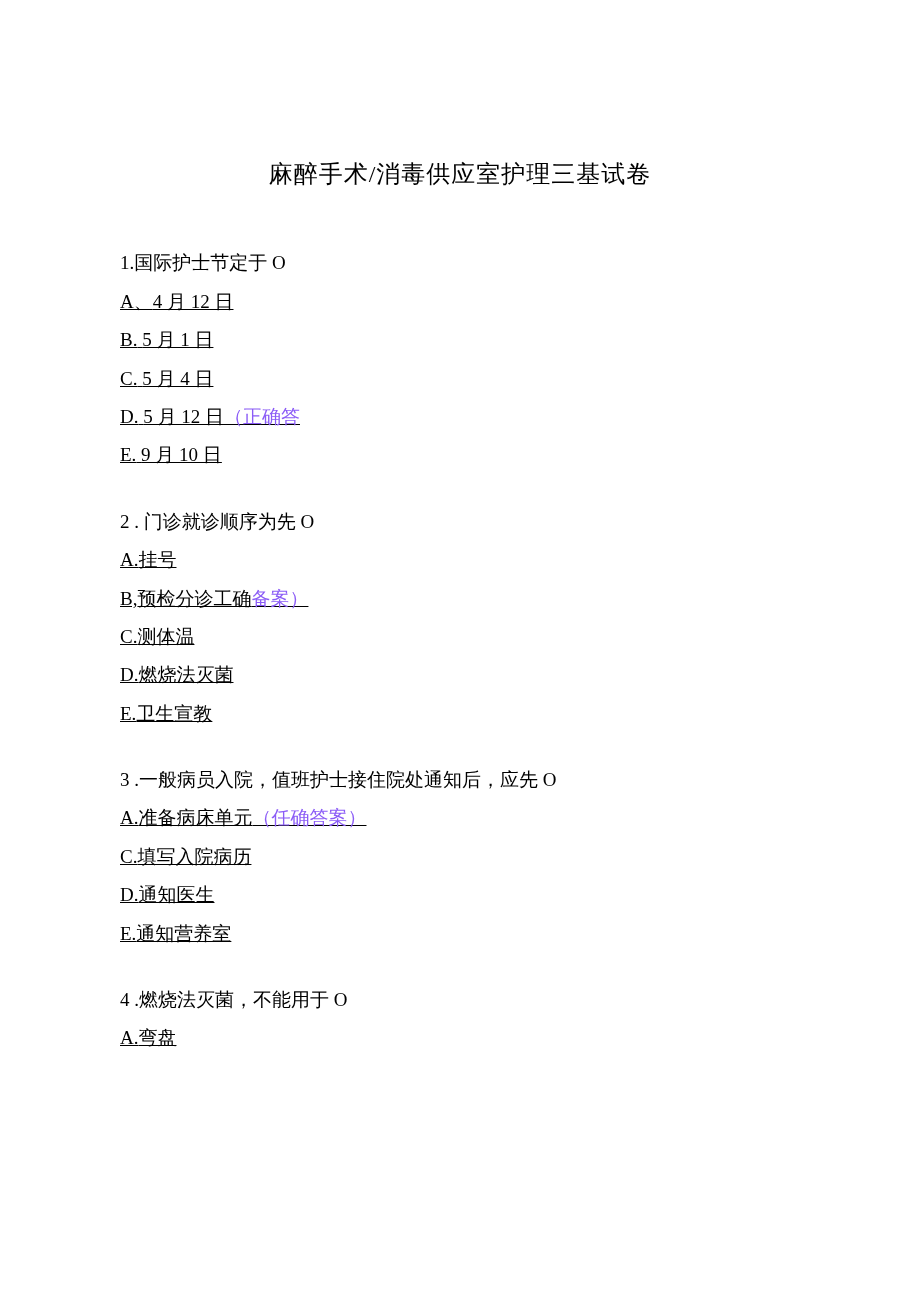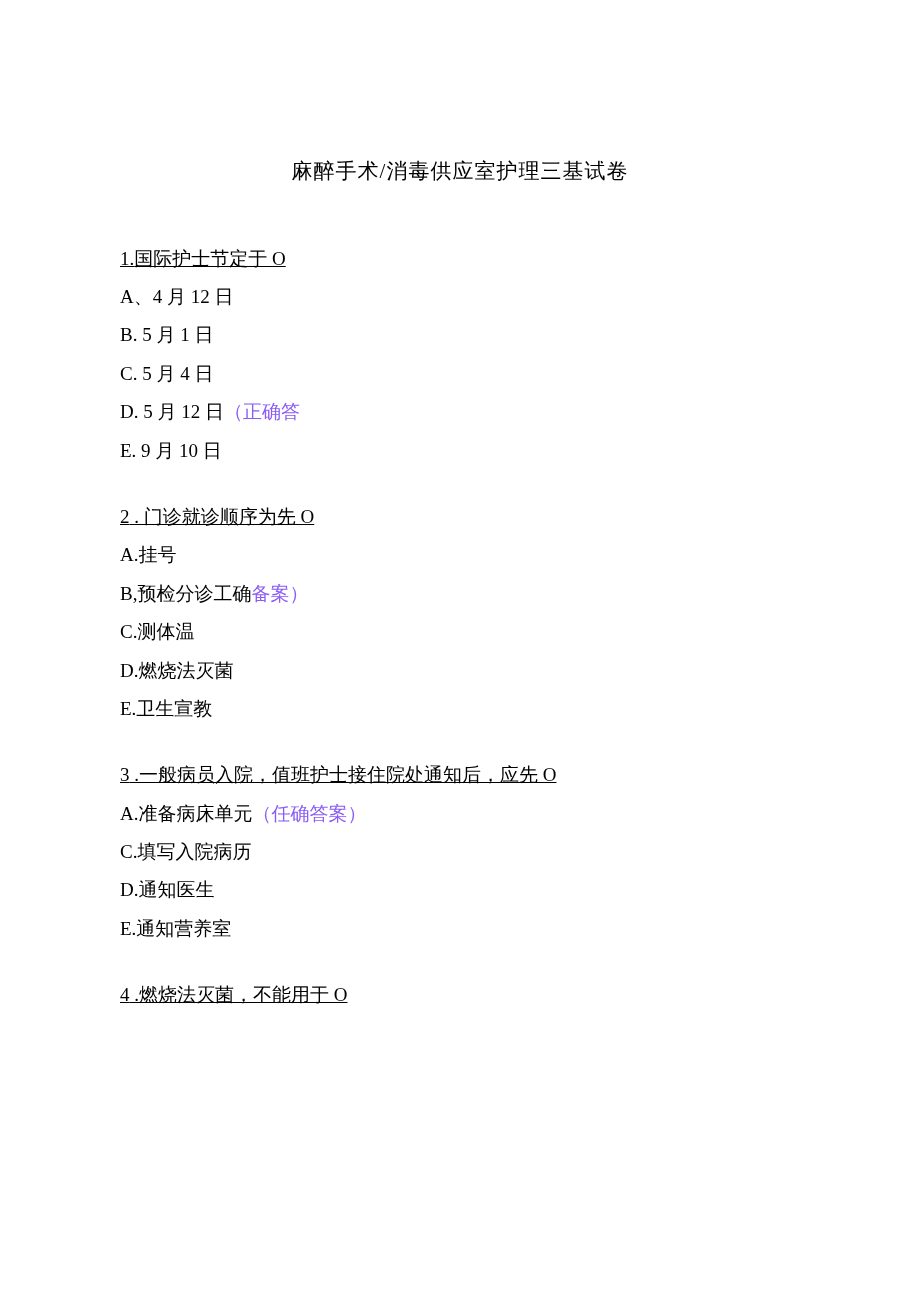--- a/index.html
+++ b/index.html
@@ -11,33 +11,33 @@
     min-height: 1301px;
   }
   .page {
     padding: 155px 120px 80px 120px;
     color: #000000;
     font-size: 19px;
     line-height: 1.6;
   }
   .title {
     text-align: center;
-    font-size: 21px;
+    font-size: 24px;
     margin-bottom: 55px;
     letter-spacing: 1px;
   }
   .question-block {
     margin-bottom: 36px;
   }
   .stem {
     margin-bottom: 8px;
-    text-decoration: underline;
   }
   .opt {
     margin-bottom: 8px;
+    text-decoration: underline;
   }
   .ans {
     color: #8b5cf6;
   }
 </style>
 </head>
 <body>
 
 <div class="page">
   <div class="title">麻醉手术/消毒供应室护理三基试卷</div>
@@ -71,15 +71,16 @@
     <div class="opt"><span>A.</span><span>准备病床单元</span><span class="ans">（任确答案）</span></div>
     <div class="opt"><span>C.</span><span>填写入院病历</span></div>
     <div class="opt"><span>D.</span><span>通知医生</span></div>
     <div class="opt"><span>E.</span><span>通知营养室</span></div>
   </div>
 
   <div class="question-block">
     <div class="stem">
       <span>4</span><span> .燃烧法灭菌，不能用于 O</span>
     </div>
+    <div class="opt"><span>A.</span><span>弯盘</span></div>
   </div>
 
 </div>
 
 </body></html>

